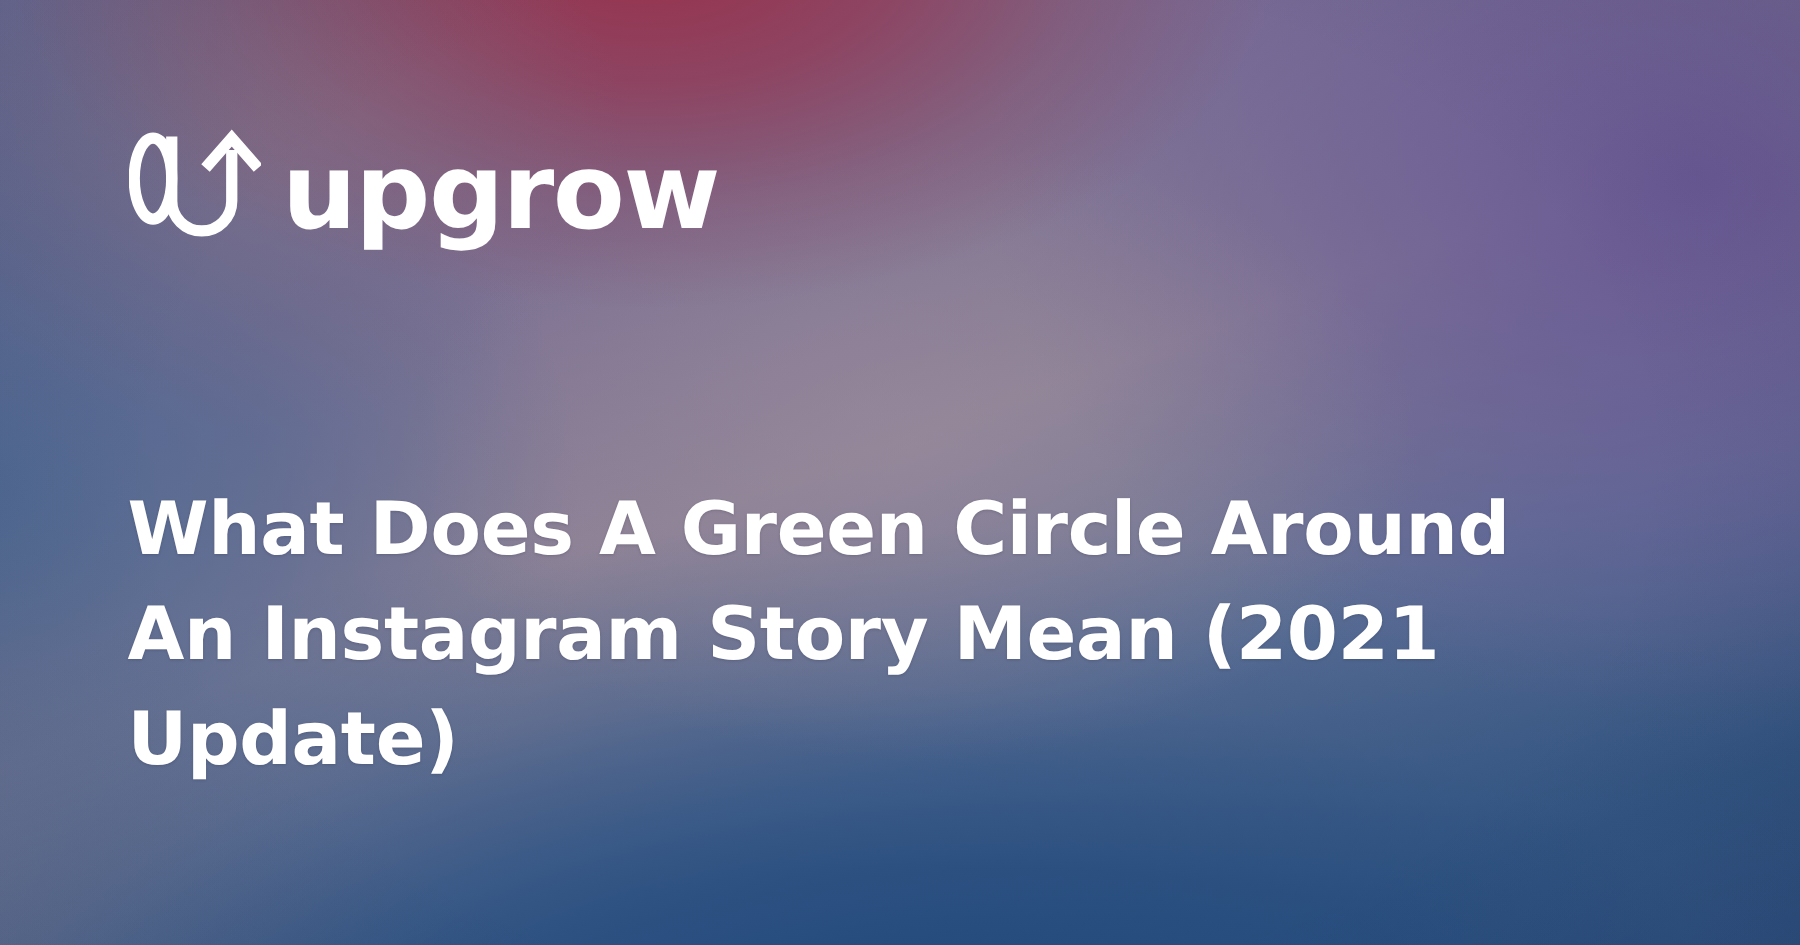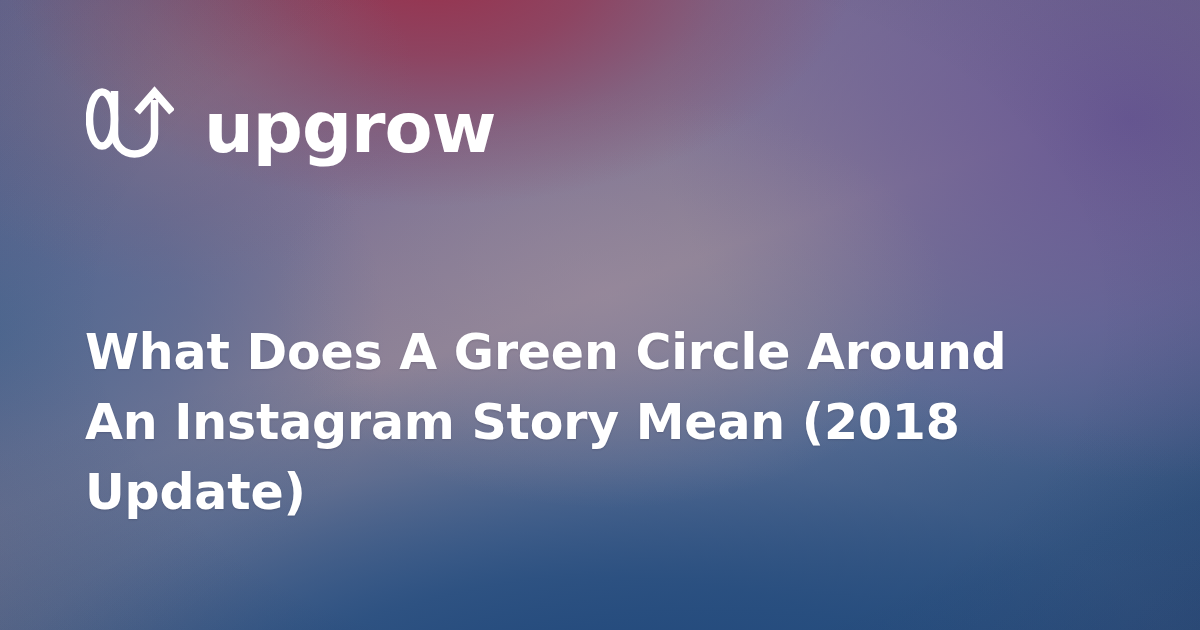--- a/index.html
+++ b/index.html
@@ -51,21 +51,21 @@
     z-index: 5;
     height: 100%;
   }
 
   .brand {
     position: absolute;
     left: 86px;
     top: 86px;
     display: flex;
     align-items: center;
-    gap: 30px;
+    gap: 14px;
   }
   .brand-mark {
     width: 88px;
     height: 80px;
     display: block;
   }
   .brand-name {
     color: #ffffff;
     font-size: 70px;
     line-height: 70px;
@@ -111,16 +111,16 @@
 
         <ellipse cx="16" cy="33" rx="12.5" ry="27" fill="none" stroke="#ffffff" stroke-width="7.5"></ellipse>
 
         <path d="M 28.5 5 L 28.5 48 A 20 20 0 0 0 68.5 48 L 68.5 14" fill="none" stroke="#ffffff" stroke-width="7.5" stroke-linecap="butt"></path>
 
         <path d="M 51 26 L 68.5 6 L 86 26" fill="none" stroke="#ffffff" stroke-width="7.5" stroke-linecap="butt" stroke-linejoin="miter"></path>
       </svg>
       <span class="brand-name">upgrow</span>
     </div>
 
-    <h1 class="headline">What Does A Green Circle Around An Instagram Story Mean (2018 Update)</h1>
+    <h1 class="headline">What Does A Green Circle Around An Instagram Story Mean (2021 Update)</h1>
 
   </div>
 </div>
 
 </body></html>

